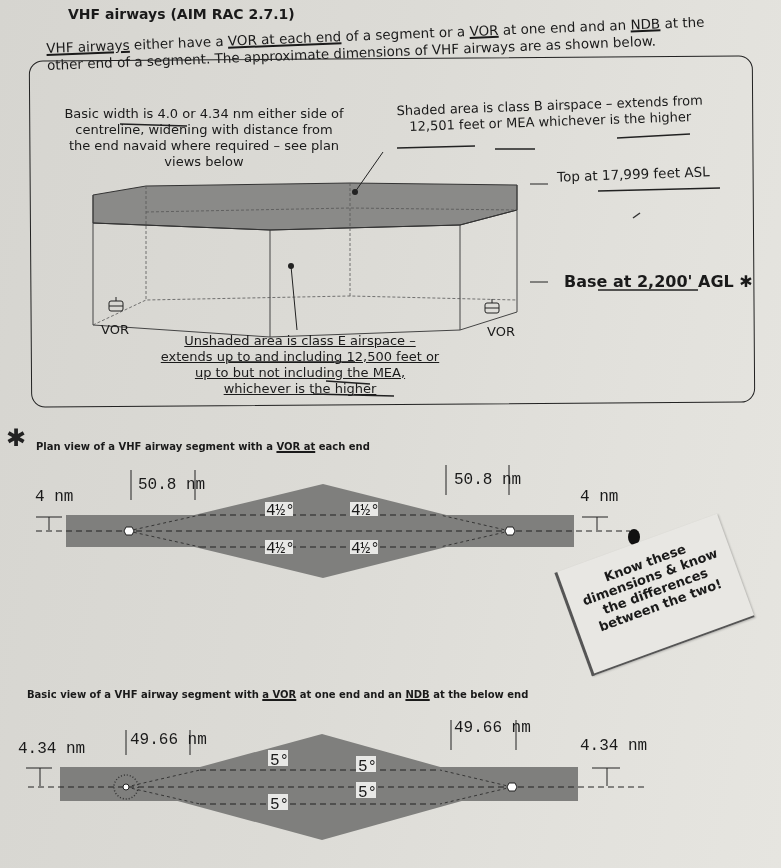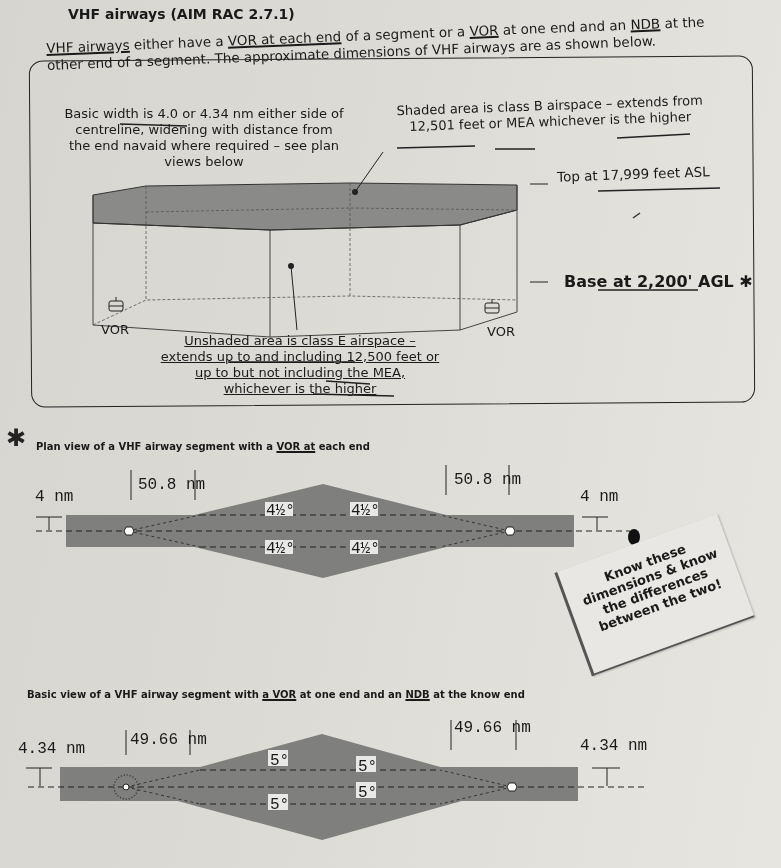--- a/index.html
+++ b/index.html
@@ -151,21 +151,21 @@
 <div class="abs sm" style="left:580px;top:488px">4 nm</div>
 <div class="abs sm" style="left:266px;top:502px">4½°</div>
 <div class="abs sm" style="left:351px;top:502px">4½°</div>
 <div class="abs sm" style="left:266px;top:540px">4½°</div>
 <div class="abs sm" style="left:351px;top:540px">4½°</div>
 
 <div class="abs note">
   <div class="note-text">Know these dimensions &amp; know the differences between the two!</div>
 </div>
 
-<div class="abs h2" style="left:27px;top:689px"><span>Basic view of a VHF airway segment with </span><span class="u">a VOR</span><span> at one end and an </span><span class="u">NDB</span><span> at the know end</span></div>
+<div class="abs h2" style="left:27px;top:689px"><span>Basic view of a VHF airway segment with </span><span class="u">a VOR</span><span> at one end and an </span><span class="u">NDB</span><span> at the below end</span></div>
 
 <svg class="abs" style="left:0;top:710px" width="781" height="130">
   <rect x="60" y="57" width="518" height="34" fill="#7f7f7d"></rect>
   <polygon points="126,77 322,24 512,77 322,130" fill="#7f7f7d"></polygon>
   <g stroke="#222" stroke-width="1" stroke-dasharray="6,4" fill="none">
     <line x1="28" y1="77" x2="645" y2="77"></line>
     <line x1="200" y1="60" x2="440" y2="60"></line>
     <line x1="200" y1="94" x2="440" y2="94"></line>
   </g>
   <g stroke="#222" stroke-width="0.8" stroke-dasharray="3,3" fill="none">

